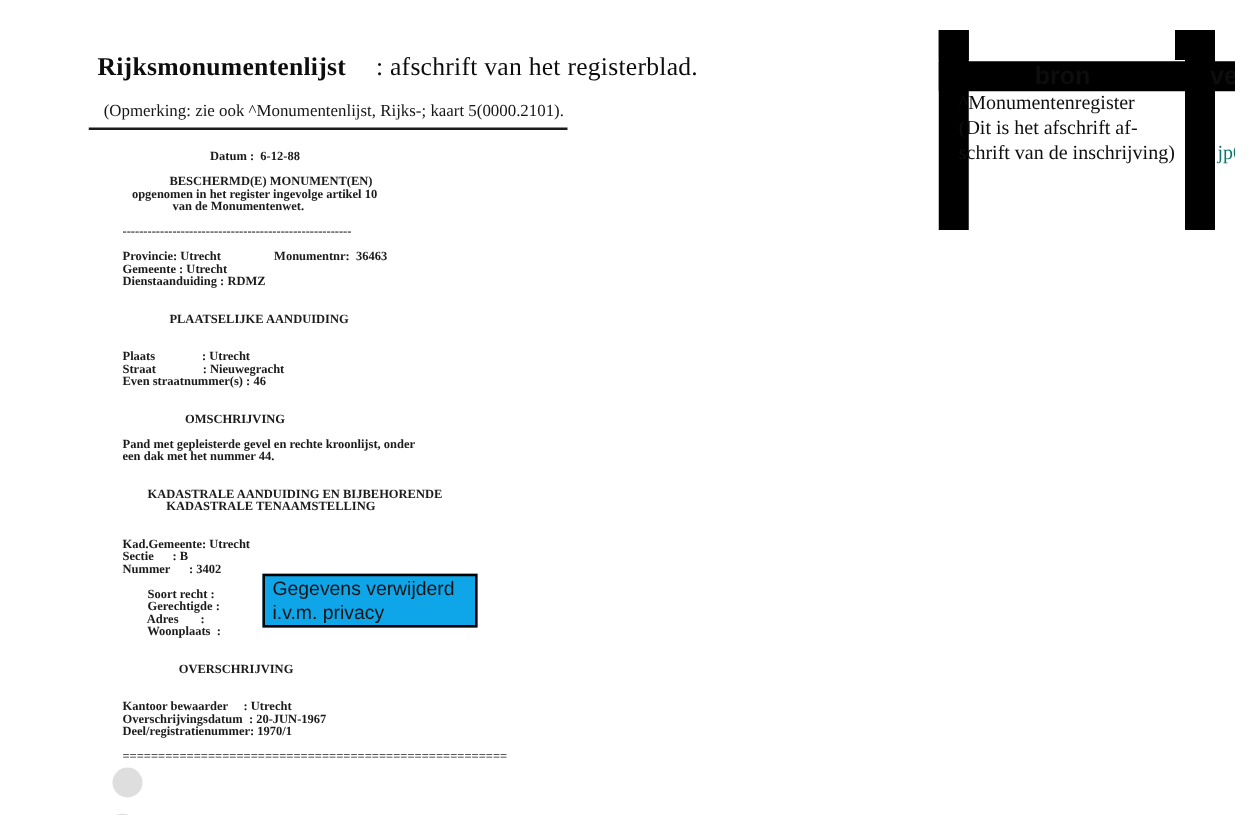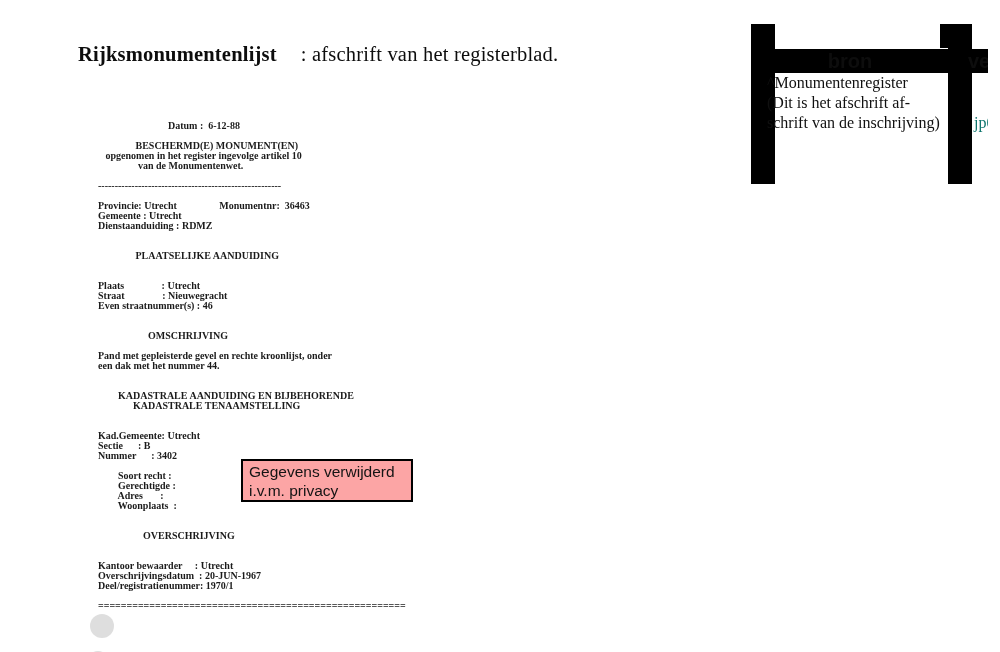--- a/index.html
+++ b/index.html
@@ -44,28 +44,27 @@
     color: #1b1b1b;
     white-space: pre;
     letter-spacing: 0;
   }
 
   
   .privacy-box {
     left: 186px; top: 435px;
     width: 172px; height: 43px;
     border: 2.5px solid #000000;
-    background: #fca5a5;
+    background: #0ea5e9;
     font-family: "Liberation Sans", sans-serif;
     font-size: 15.5px;
     line-height: 19px;
     padding: 1px 0 0 6px;
     color: #141414;
     white-space: pre-line;
-    margin-left: 31px;
   }
 
   
   .tline { background: #000000; }
   .vline-left  { left: 727px; top: 0; width: 2px; height: 160px; }
   .vline-mid   { left: 924px; top: 0; width: 2px; height: 160px; }
   .hline-header { left: 727px; top: 25px; width: 273px; height: 2px; }
   .tick-left   { left: 727px; top: 0; width: 9px; height: 2px; }
   .tick-mid    { left: 916px; top: 0; width: 10px; height: 2px; }
 
@@ -99,20 +98,21 @@
   .speck-1 { left: 66px; top: 590px; }
   .speck-2 { left: 62px; top: 627px; }
 </style>
 </head>
 <body>
 
 <div class="canvas">
 
   <div class="abs doc-title"><span class="bold">Rijksmonumentenlijst</span><span>: afschrift van het registerblad.</span></div>
 
+  <div class="abs doc-note">(Opmerking: zie ook ^Monumentenlijst, Rijks-; kaart 5(0000.2101).</div>
 
   <pre class="abs register-body">                            Datum :  6-12-88
 
                BESCHERMD(E) MONUMENT(EN)
    opgenomen in het register ingevolge artikel 10
                 van de Monumentenwet.
 
 -------------------------------------------------------
 
 Provincie: Utrecht                 Monumentnr:  36463

